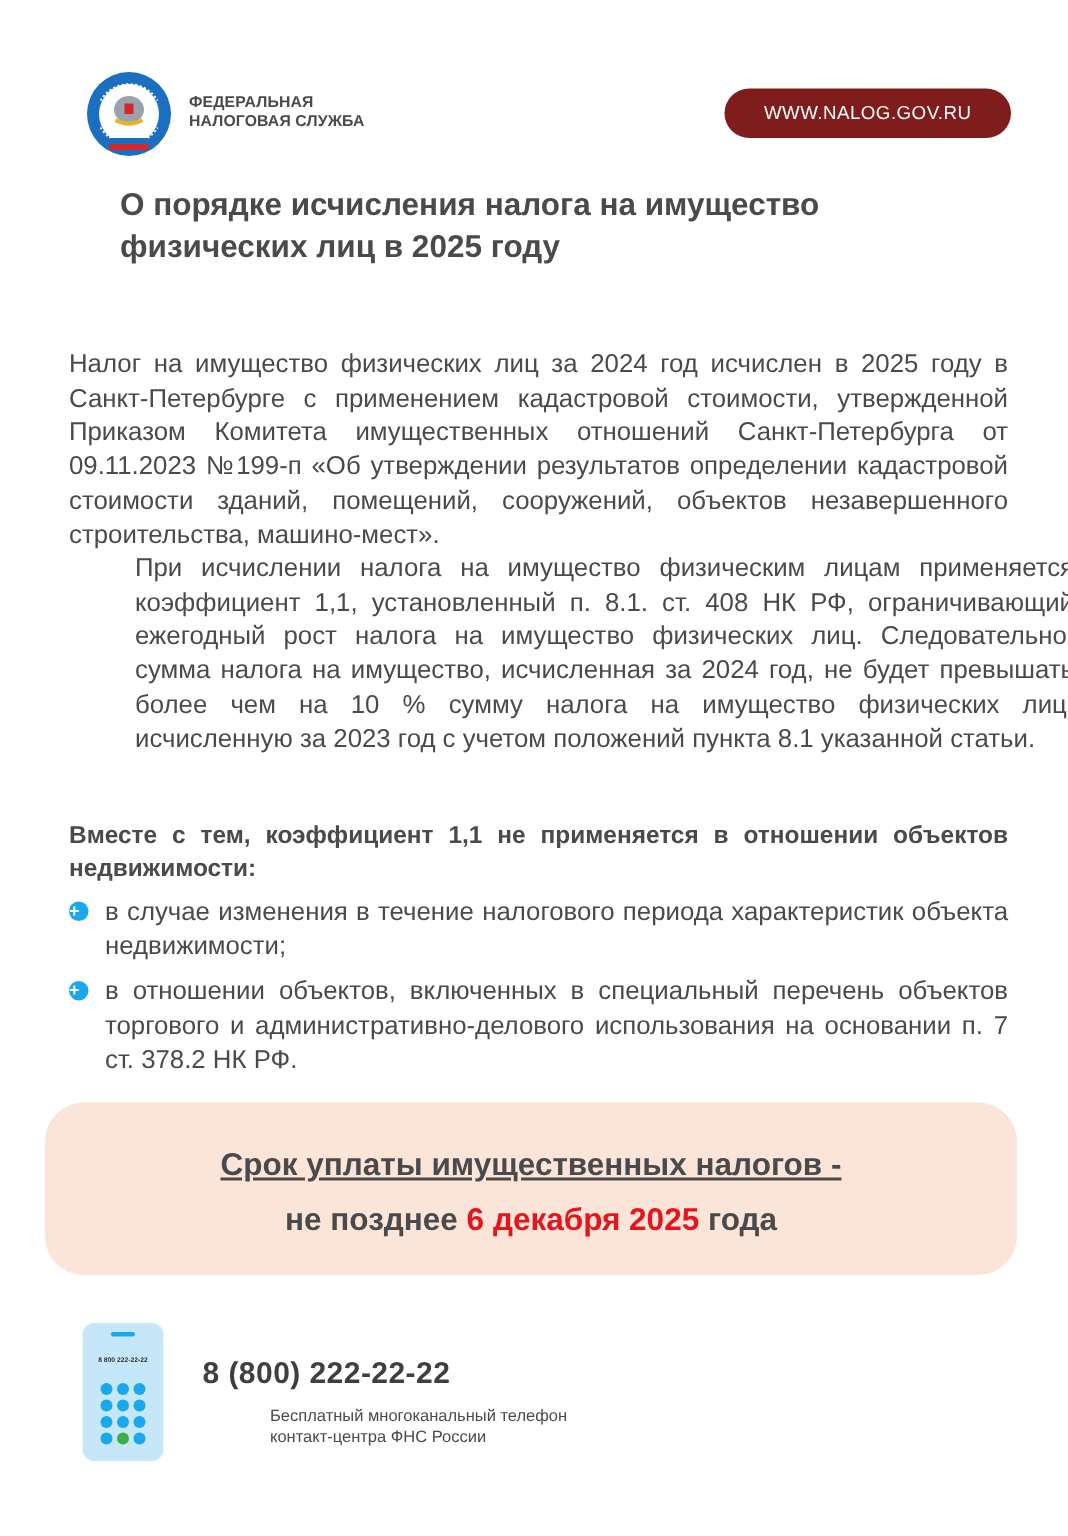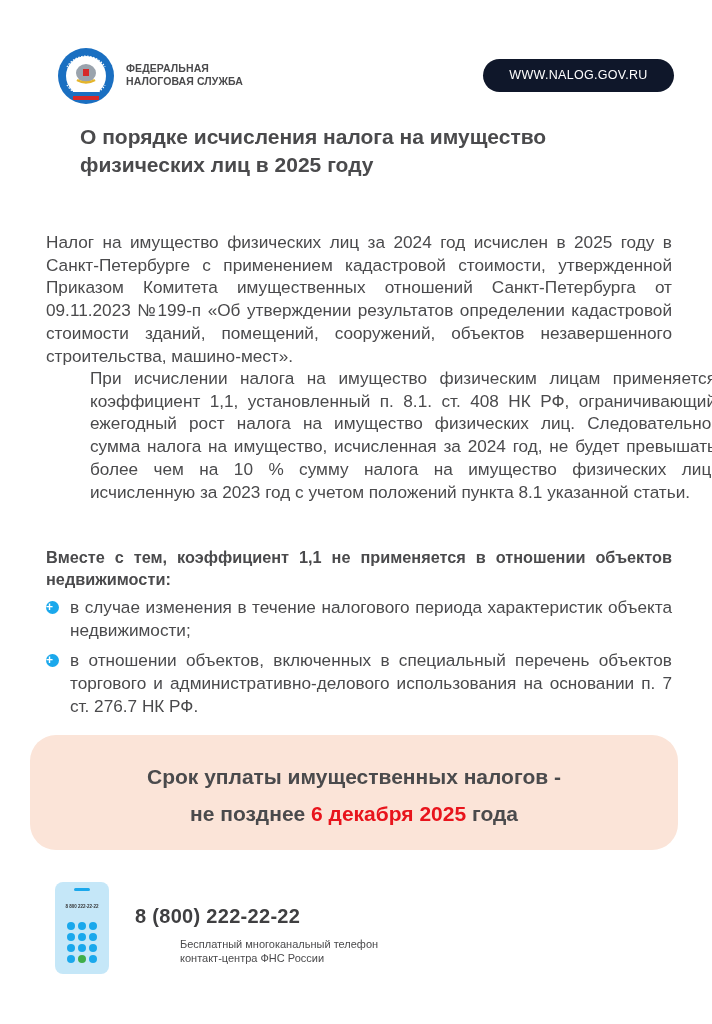--- a/index.html
+++ b/index.html
@@ -2,36 +2,36 @@
 <html><head>
 <meta charset="utf-8">
 <style>
   * { box-sizing: border-box; margin: 0; padding: 0; }
   html, body { width: 712px; height: 1024px; background: #ffffff; overflow: hidden; }
   body { font-family: "Liberation Sans", sans-serif; color: #4a4a4c; position: relative; }
 
   .header { position: absolute; left: 0; top: 0; width: 712px; height: 115px; }
   .logo { position: absolute; left: 57px; top: 47px; width: 58px; height: 58px; }
   .org-name { position: absolute; left: 126px; top: 62px; font-size: 10.5px; font-weight: bold; color: #4a4a4c; line-height: 13px; letter-spacing: 0.1px; }
-  .site-btn { position: absolute; left: 483px; top: 59px; width: 191px; height: 33px; border-radius: 17px; background: #0f172a; color: #ffffff; font-size: 12.5px; text-align: center; line-height: 33px; letter-spacing: 0.3px; }
+  .site-btn { position: absolute; left: 483px; top: 59px; width: 191px; height: 33px; border-radius: 17px; background: #7f1d1d; color: #ffffff; font-size: 12.5px; text-align: center; line-height: 33px; letter-spacing: 0.3px; }
 
   .title { position: absolute; left: 80px; top: 123px; width: 592px; font-size: 21px; font-weight: bold; color: #4a4a4c; line-height: 28px; }
 
   .para { position: absolute; left: 46px; width: 626px; font-size: 17.2px; line-height: 22.7px; text-align: justify; text-align-last: left; color: #4a4a4c; }
   .p1 { top: 195px; margin-top: 36px; }
   .p2 { top: 367px; margin-left: 44px; }
 
   .bold-lead { position: absolute; left: 46px; top: 546px; width: 626px; font-size: 16.3px; font-weight: bold; line-height: 22px; text-align: justify; text-align-last: left; color: #4a4a4c; }
 
   .bullets { position: absolute; left: 46px; top: 596px; width: 626px; list-style: none; }
   .bullet { position: relative; padding-left: 24px; font-size: 17.2px; line-height: 22.7px; text-align: justify; text-align-last: left; margin-bottom: 8px; color: #4a4a4c; }
   .bullet-icon { position: absolute; left: 0; top: 5px; width: 13px; height: 13px; border-radius: 50%; background: #1aa8ec; color: #fff; font-size: 12px; line-height: 13px; text-align: center; font-weight: bold; }
 
   .deadline-box { position: absolute; left: 30px; top: 735px; width: 648px; height: 115px; background: #fbe4d8; border-radius: 26px; text-align: center; }
-  .deadline-line1 { position: absolute; left: 0; top: 28px; width: 100%; font-size: 21px; font-weight: bold; color: #4a4a4c; line-height: 28px; }
+  .deadline-line1 { position: absolute; left: 0; top: 28px; width: 100%; font-size: 21px; font-weight: bold; color: #4a4a4c; line-height: 28px; text-decoration: underline; }
   .deadline-line2 { position: absolute; left: 0; top: 65px; width: 100%; font-size: 21px; font-weight: bold; color: #4a4a4c; line-height: 28px; }
   .deadline-date { color: #e8141c; }
 
   .phone-card { position: absolute; left: 55px; top: 882px; width: 54px; height: 92px; background: #c5e7f8; border-radius: 8px; }
   .phone-speaker { position: absolute; left: 19px; top: 6px; width: 16px; height: 3px; border-radius: 2px; background: #1aa8ec; }
   .phone-mini { position: absolute; left: 0; top: 22px; width: 100%; text-align: center; font-size: 4.5px; font-weight: bold; color: #333; }
   .keypad { position: absolute; left: 12px; top: 40px; width: 30px; display: grid; grid-template-columns: repeat(3, 8px); grid-gap: 3px 3px; }
   .key { width: 8px; height: 8px; border-radius: 50%; background: #1aa8ec; }
   .key.green { background: #3fae49; }
 
@@ -73,21 +73,21 @@
 
 <p class="bold-lead">Вместе с тем, коэффициент 1,1 не применяется в отношении объектов недвижимости:</p>
 
 <ul class="bullets">
   <li class="bullet">
     <span class="bullet-icon">+</span>
     <span>в случае изменения в течение налогового периода характеристик объекта недвижимости;</span>
   </li>
   <li class="bullet">
     <span class="bullet-icon">+</span>
-    <span>в отношении объектов, включенных в специальный перечень объектов торгового и административно-делового использования на основании п. 7 ст. 276.7 НК РФ.</span>
+    <span>в отношении объектов, включенных в специальный перечень объектов торгового и административно-делового использования на основании п. 7 ст. 378.2 НК РФ.</span>
   </li>
 </ul>
 
 <div class="deadline-box">
   <div class="deadline-line1">Срок уплаты имущественных налогов -</div>
   <div class="deadline-line2"><span>не позднее </span><span class="deadline-date">6 декабря 2025</span><span> года</span></div>
 </div>
 
 <div class="phone-card">
   <div class="phone-speaker"></div>

